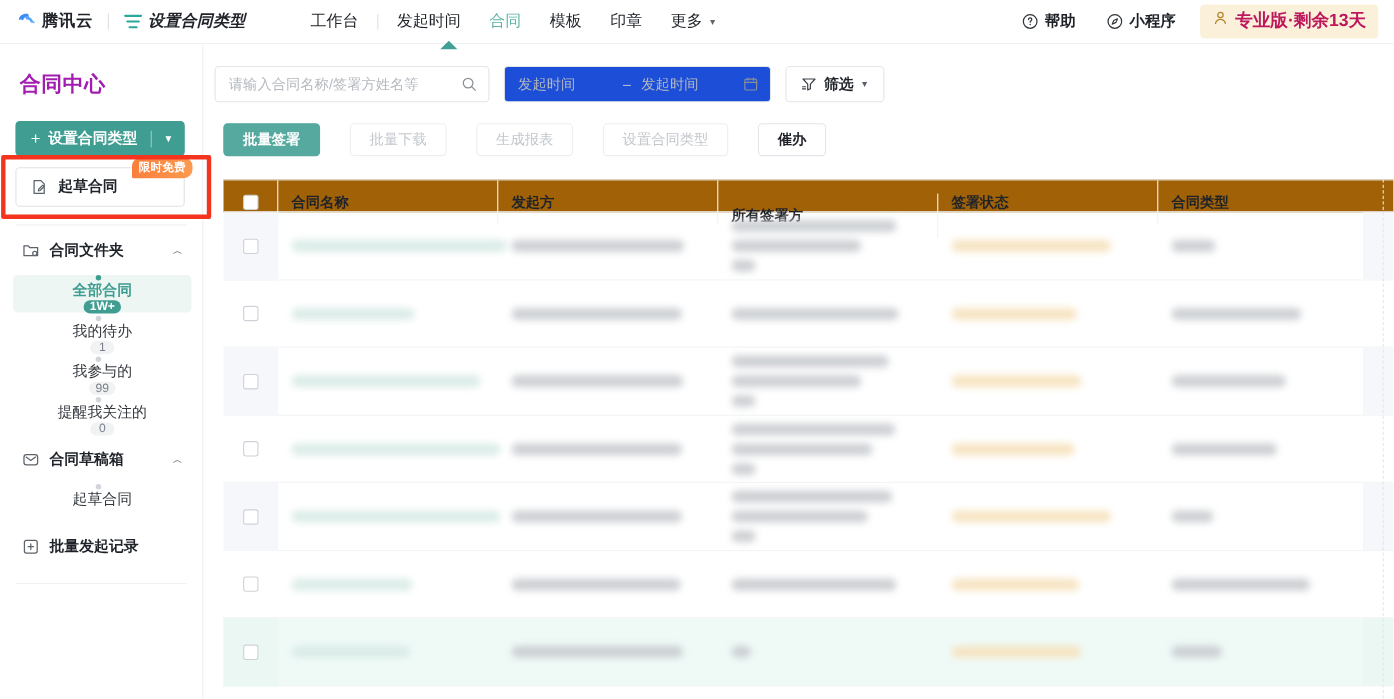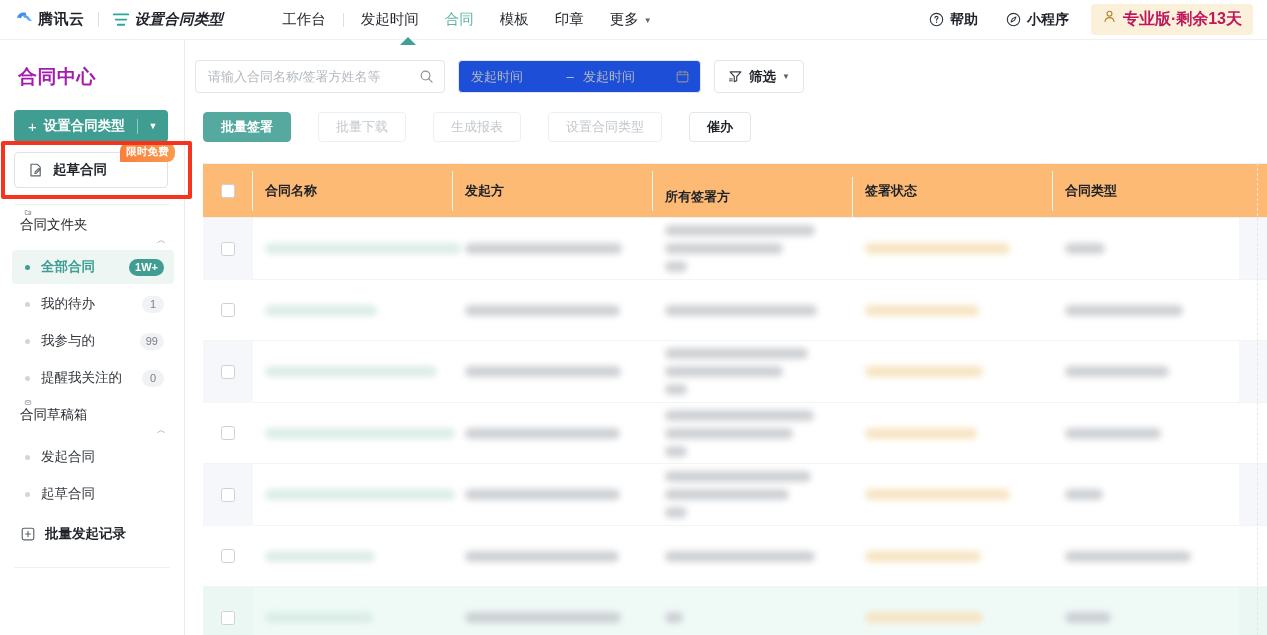--- a/index.html
+++ b/index.html
@@ -94,29 +94,29 @@
     white-space: nowrap; letter-spacing: .2px;
   }
   .red-box {
     position: absolute; left: 1px; top: 141px; width: 191px; height: 58px;
     border: 4px solid #f5341f; border-radius: 2px; z-index: 25; pointer-events: none;
   }
 
   .side-sep { height: 1px; background: #eef0f2; margin: 16px 14px 0 14px; }
 
   .group-head {
-    display: flex; align-items: flex-start; height: 38px; margin: 4px 10px 0 12px;
-    padding: 0 8px; font-size: 13.5px; color: #1f2329; font-weight: 400; cursor: pointer; flex-direction: column;
+    display: flex; align-items: center; height: 38px; margin: 4px 10px 0 12px;
+    padding: 0 8px; font-size: 13.5px; color: #1f2329; font-weight: 700; cursor: pointer;
   }
   .group-head .gicon { width: 16px; height: 16px; margin-right: 9px; display:block; }
   .group-head .gcaret { margin-left: auto; font-size: 9px; color: #8a9099; }
 
   .side-item {
     display: flex; align-items: center; height: 34px; margin: 3px 10px 0 12px;
-    padding: 0 10px; border-radius: 4px; font-size: 13.5px; color: #32373d; cursor: pointer;
+    padding: 0 10px; border-radius: 4px; font-size: 13.5px; color: #32373d; cursor: pointer; flex-direction: column;
   }
   .side-item.active { background: #eef6f4; color: #3f9e91; font-weight: 600; }
   .side-item .dot { width: 5px; height: 5px; border-radius: 50%; background: #d2d6db; margin: 0 11px 0 3px; flex: none; }
   .side-item.active .dot { background: #3f9e91; }
   .side-item .si-label { flex: 1; }
   .badge-pill {
     font-size: 11px; background: #f0f2f4; color: #7a8089; border-radius: 9px;
     min-width: 22px; height: 17px; display: flex; align-items: center; justify-content: center;
     padding: 0 6px; font-weight: 400;
   }
@@ -164,21 +164,21 @@
     height: 30px; border-radius: 4px; display: flex; align-items: center; justify-content: center;
     padding: 0 17px; font-size: 13px; border: 1px solid #e2e5e9; background: #fff;
     color: #1f2329; font-weight: 600; cursor: pointer; white-space: nowrap;
   }
   .act-btn.primary { background: #55a99e; border-color: #55a99e; color: #fff; }
   .act-btn.disabled { color: #c3c7cc; border-color: #eceff2; cursor: not-allowed; font-weight: 400; }
 
   
   .table-wrap { position: absolute; left: 18px; top: 123px; right: 0; bottom: 0; overflow: hidden; }
   .thead {
-    display: flex; align-items: center; height: 55px; background: #fdba74;
+    display: flex; align-items: flex-start; height: 30px; background: #a16207;
     border-top: 1px solid #eef0f2; border-bottom: 1px solid #eef0f2;
   }
   .th {
     font-size: 13px; font-weight: 600; color: #1f2329; height: 40px;
     display: flex; align-items: center; flex: none; border-right: 1px solid #f0f2f4;
   }
   .th.c-chk { width: 50px; justify-content: center; }
   .th.c-name { width: 200px; padding-left: 12px; }
   .th.c-init { width: 200px; padding-left: 12px; }
   .th.c-signers { width: 200px; padding-left: 12px; margin-top: 12px; }
@@ -353,24 +353,20 @@
       <svg class="gicon" viewBox="0 0 16 16">
         <rect x="1.8" y="3.4" width="12.4" height="9.2" rx="2.2" fill="none" stroke="#5c636b" stroke-width="1.15"></rect>
         <path d="M3.4 5.2 8 8.6l4.6-3.4" fill="none" stroke="#5c636b" stroke-width="1.1" stroke-linejoin="round"></path>
       </svg>
       <span>合同草稿箱</span>
       <span class="gcaret">︿</span>
     </div>
 
     <div class="side-item">
       <span class="dot"></span>
-      <span class="si-label">发起合同</span>
-    </div>
-    <div class="side-item">
-      <span class="dot"></span>
       <span class="si-label">起草合同</span>
     </div>
 
     <div class="side-flat">
       <svg class="gicon" viewBox="0 0 16 16">
         <rect x="2.2" y="2.2" width="11.6" height="11.6" rx="1.8" fill="none" stroke="#5c636b" stroke-width="1.15"></rect>
         <path d="M8 5.4v5.2M5.6 8h4.8" stroke="#5c636b" stroke-width="1.1" stroke-linecap="round"></path>
       </svg>
       <span>批量发起记录</span>
     </div>

